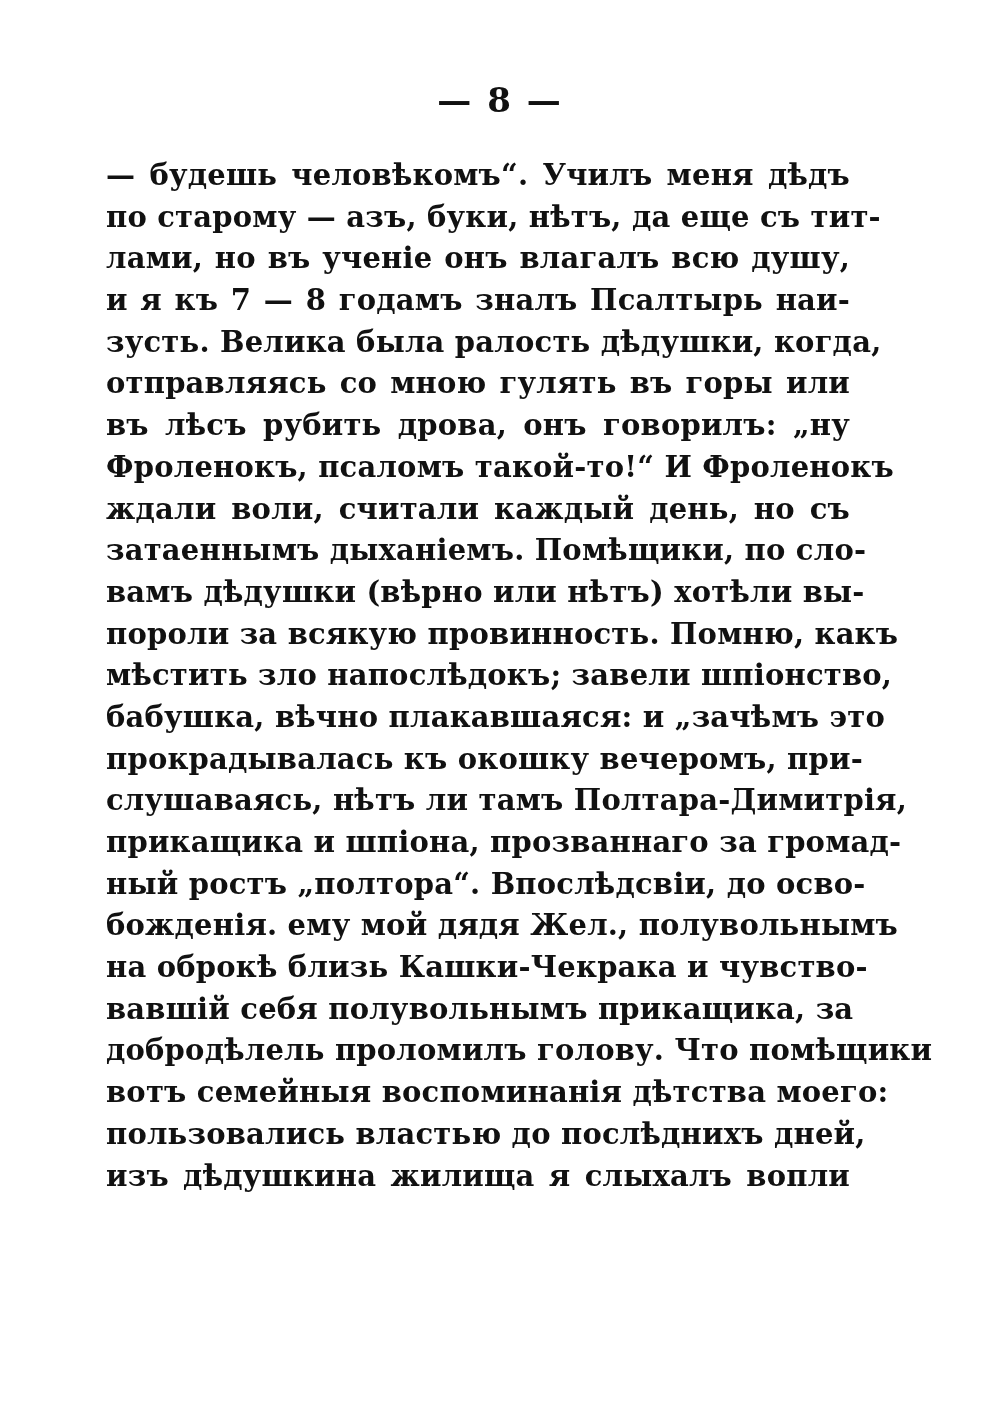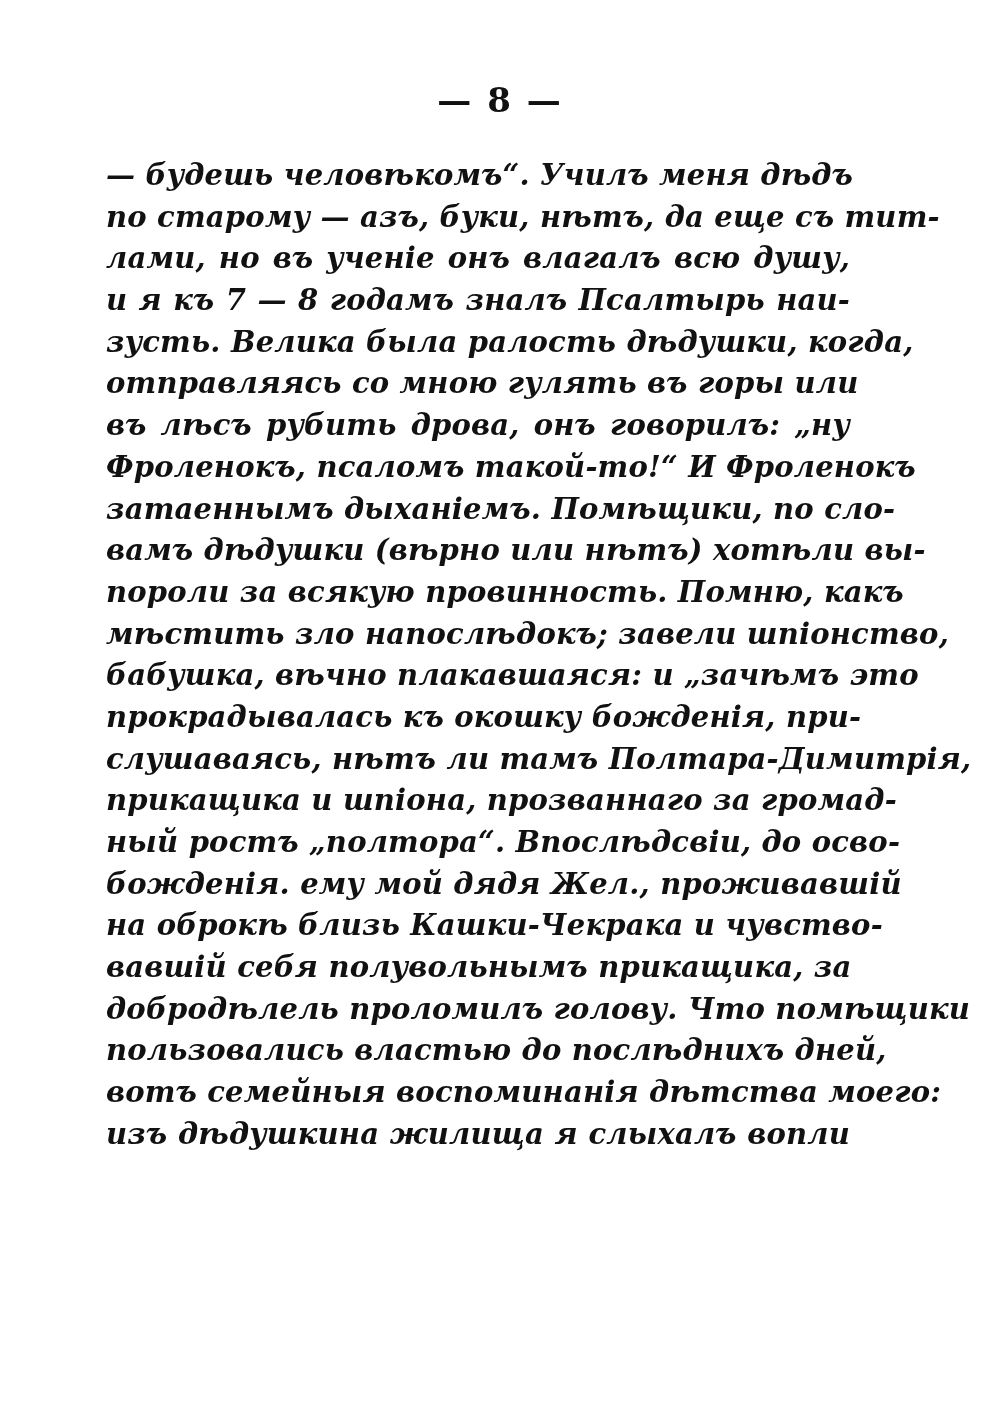--- a/index.html
+++ b/index.html
@@ -43,51 +43,51 @@
       display: block;
       height: 41.7px;
       line-height: 41.7px;
       font-size: 29px;
       font-weight: bold;
       text-align: justify;
       text-align-last: justify;
       white-space: nowrap;
       overflow: visible;
       letter-spacing: 0.2px;
-      font-style: italic;
     }
     .line.last {
       text-align-last: justify;
     }
   </style>
 </head>
 <body>
 
 <div class="page">
   <div class="page-number">— 8 —</div>
 
   <div class="text-block">
     <span class="line">— будешь человѣкомъ“. Училъ меня дѣдъ</span>
     <span class="line">по старому — азъ, буки, нѣтъ, да еще съ тит-</span>
     <span class="line">лами, но въ ученіе онъ влагалъ всю душу,</span>
     <span class="line">и я къ 7 — 8 годамъ зналъ Псалтырь наи-</span>
     <span class="line">зусть. Велика была ралость дѣдушки, когда,</span>
     <span class="line">отправляясь со мною гулять въ горы или</span>
     <span class="line">въ лѣсъ рубить дрова, онъ говорилъ: „ну</span>
     <span class="line">Фроленокъ, псаломъ такой-то!“ И Фроленокъ</span>
+    <span class="line">ждали воли, считали каждый день, но съ</span>
     <span class="line">затаеннымъ дыханіемъ. Помѣщики, по сло-</span>
     <span class="line">вамъ дѣдушки (вѣрно или нѣтъ) хотѣли вы-</span>
     <span class="line">пороли за всякую провинность. Помню, какъ</span>
     <span class="line">мѣстить зло напослѣдокъ; завели шпіонство,</span>
     <span class="line">бабушка, вѣчно плакавшаяся: и „зачѣмъ это</span>
-    <span class="line">прокрадывалась къ окошку божденія, при-</span>
+    <span class="line">прокрадывалась къ окошку вечеромъ, при-</span>
     <span class="line">слушаваясь, нѣтъ ли тамъ Полтара-Димитрія,</span>
     <span class="line">прикащика и шпіона, прозваннаго за громад-</span>
     <span class="line">ный ростъ „полтора“. Впослѣдсвіи, до осво-</span>
-    <span class="line">божденія. ему мой дядя Жел., проживавшій</span>
+    <span class="line">божденія. ему мой дядя Жел., полувольнымъ</span>
     <span class="line">на оброкѣ близь Кашки-Чекрака и чувство-</span>
     <span class="line">вавшій себя полувольнымъ прикащика, за</span>
     <span class="line">добродѣлель проломилъ голову. Что помѣщики</span>
+    <span class="line">вотъ семейныя воспоминанія дѣтства моего:</span>
     <span class="line">пользовались властью до послѣднихъ дней,</span>
-    <span class="line">вотъ семейныя воспоминанія дѣтства моего:</span>
     <span class="line last">изъ дѣдушкина жилища я слыхалъ вопли</span>
   </div>
 </div>
 
 </body></html>

